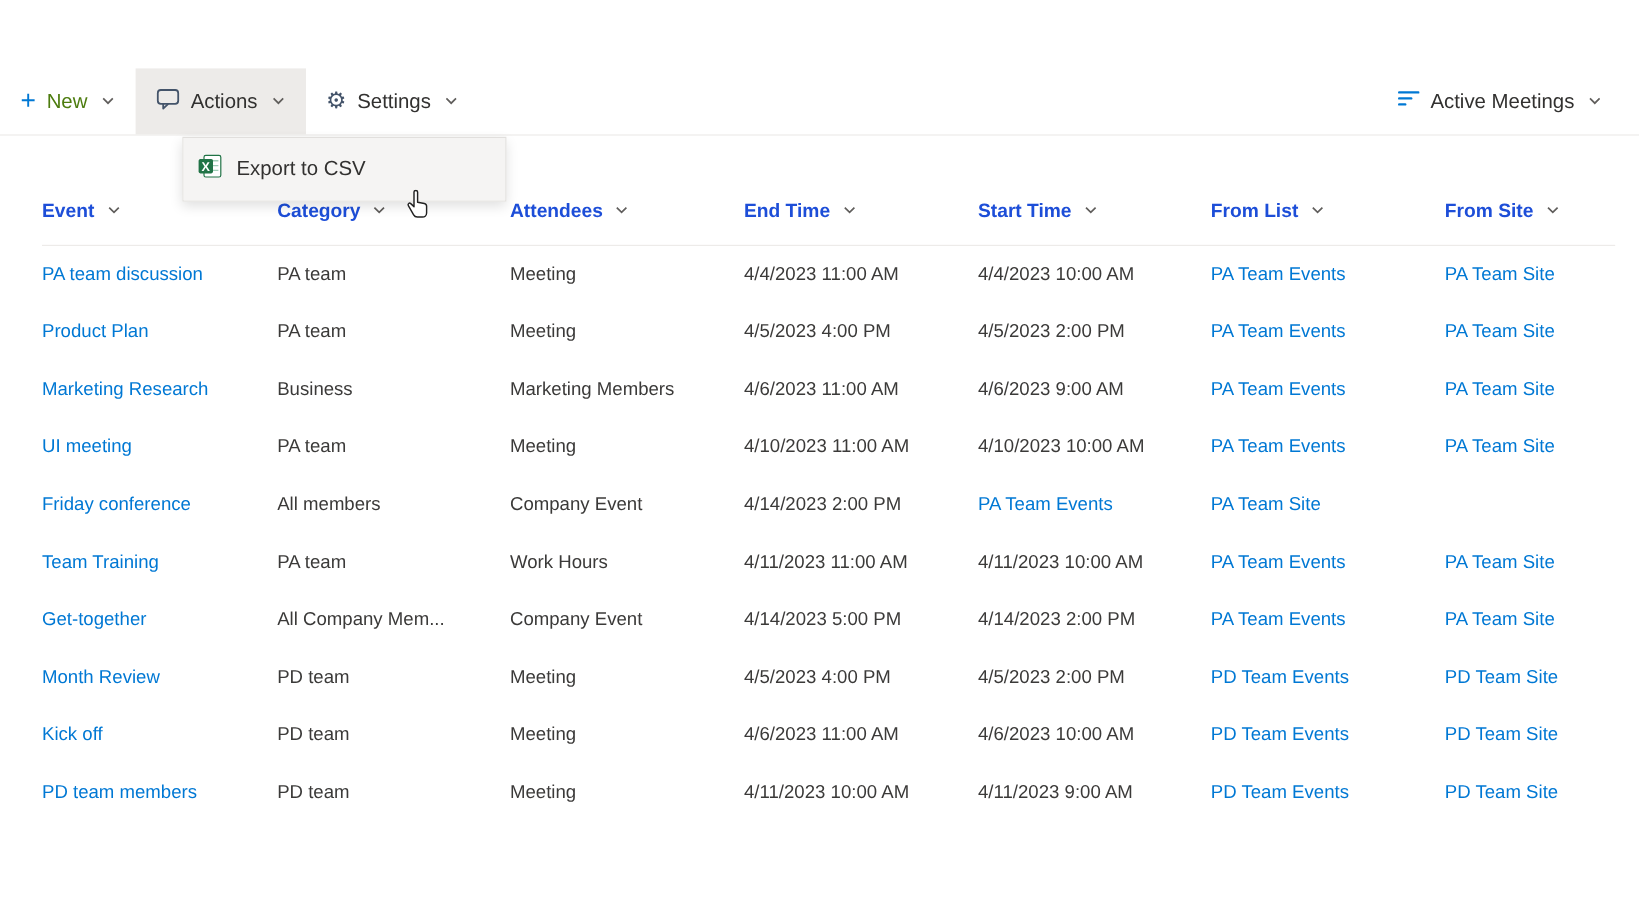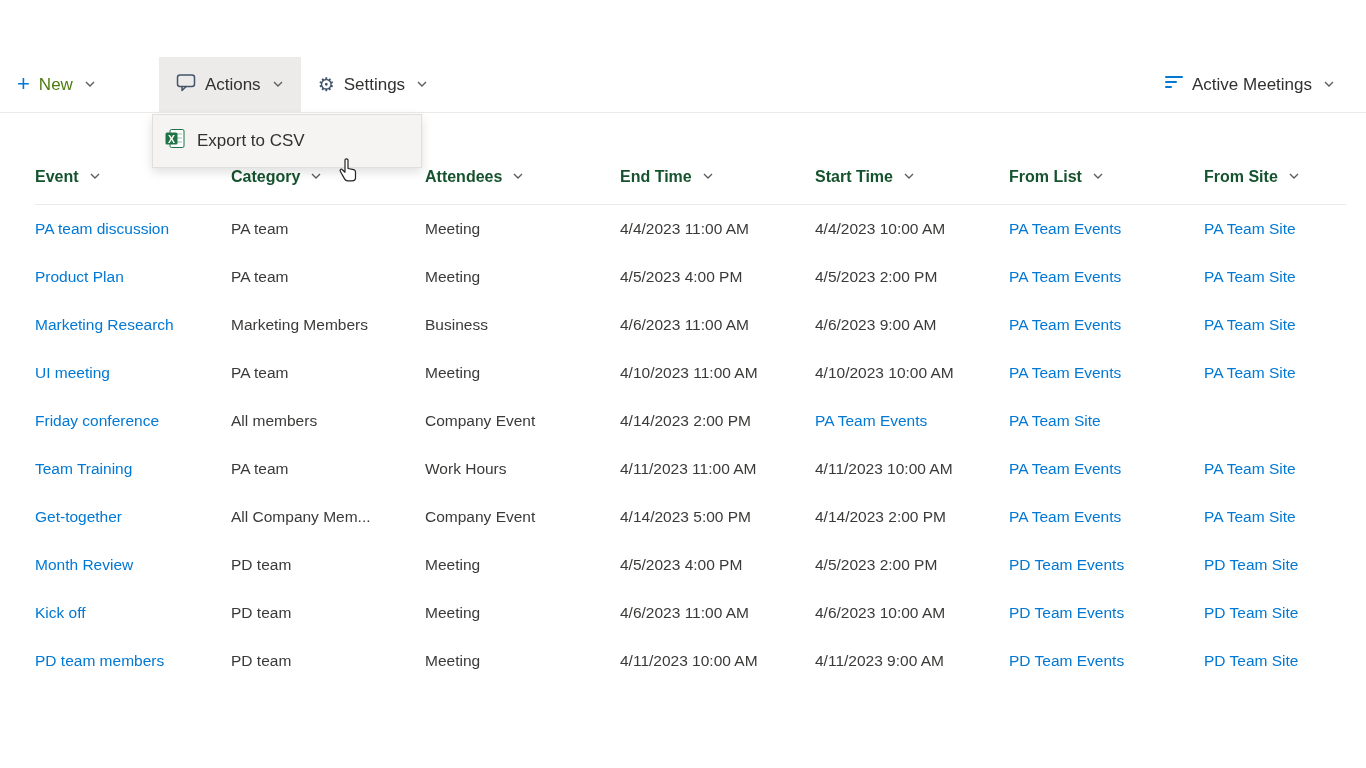--- a/index.html
+++ b/index.html
@@ -6,40 +6,40 @@
   html,body { width:1366px; height:768px; background:#fff; overflow:hidden;
     font-family:"Liberation Sans", sans-serif; color:#323130; }
   .page { position:relative; width:1366px; height:768px; background:#fff; }
 
   
   .command-bar { position:absolute; top:57px; left:0; right:0; height:56px;
     display:flex; align-items:stretch; border-bottom:1px solid #edebe9; }
   .cmd-btn { display:flex; align-items:center; gap:9px; padding:0 17px;
     background:transparent; border:none; font-family:inherit; font-size:17px;
     color:#323130; cursor:pointer; white-space:nowrap; }
-  .cmd-btn.expanded { background:#edebe9;margin-left:46px; }
+  .cmd-btn.expanded { background:#edebe9; }
   .cmd-btn .plus { color:#0078d4; font-size:22px; font-weight:400; line-height:1; margin-top:-2px; }
   .chev { display:inline-block; margin-left:2px; }
   .spacer { flex:1; }
   .view-btn { margin-right:14px; }
   .filter-icon line { stroke:#0078d4; stroke-width:2; stroke-linecap:round; }
 
   
   .menu { position:absolute; left:152px; top:114px; width:270px; z-index:20;
     background:#fff; border:1px solid #e1dfdd;
     box-shadow:0 4px 10px rgba(0,0,0,.13); }
   .menu-item { display:flex; align-items:center; gap:11px; height:52px;
     padding:0 12px; font-size:17px; color:#323130; background:#f5f4f3; cursor:pointer; }
 
   
   .table { position:absolute; top:150px; left:35px; right:20px; }
   .tgrid { display:grid; grid-template-columns:196px 194px 195px 195px 194px 195px 1fr; }
   .thead { height:55px; border-bottom:1px solid #edebe9; }
   .th { display:flex; align-items:center; gap:8px; font-size:16px; font-weight:700;
-    color:#14532d; cursor:pointer; }
+    color:#1d4ed8; cursor:pointer; }
   .row { height:48px;text-align:right; }
   .td { display:flex; align-items:center; font-size:15.5px; color:#3b3a39;
     overflow:hidden; white-space:nowrap; padding-right:14px; }
   .td.link { color:#0078d4; cursor:pointer; }
 
   
   .cursor { position:absolute; left:337px; top:158px; z-index:30; pointer-events:none; }
 </style>
 </head>
 <body>
@@ -176,22 +176,22 @@
           <div class="td link">Product Plan</div>
           <div class="td">PA team</div>
           <div class="td">Meeting</div>
           <div class="td">4/5/2023 4:00 PM</div>
           <div class="td">4/5/2023 2:00 PM</div>
           <div class="td link">PA Team Events</div>
           <div class="td link">PA Team Site</div>
         </div>
         <div class="row tgrid">
           <div class="td link">Marketing Research</div>
+          <div class="td">Business</div>
           <div class="td">Marketing Members</div>
-          <div class="td">Business</div>
           <div class="td">4/6/2023 11:00 AM</div>
           <div class="td">4/6/2023 9:00 AM</div>
           <div class="td link">PA Team Events</div>
           <div class="td link">PA Team Site</div>
         </div>
         <div class="row tgrid">
           <div class="td link">UI meeting</div>
           <div class="td">PA team</div>
           <div class="td">Meeting</div>
           <div class="td">4/10/2023 11:00 AM</div>

